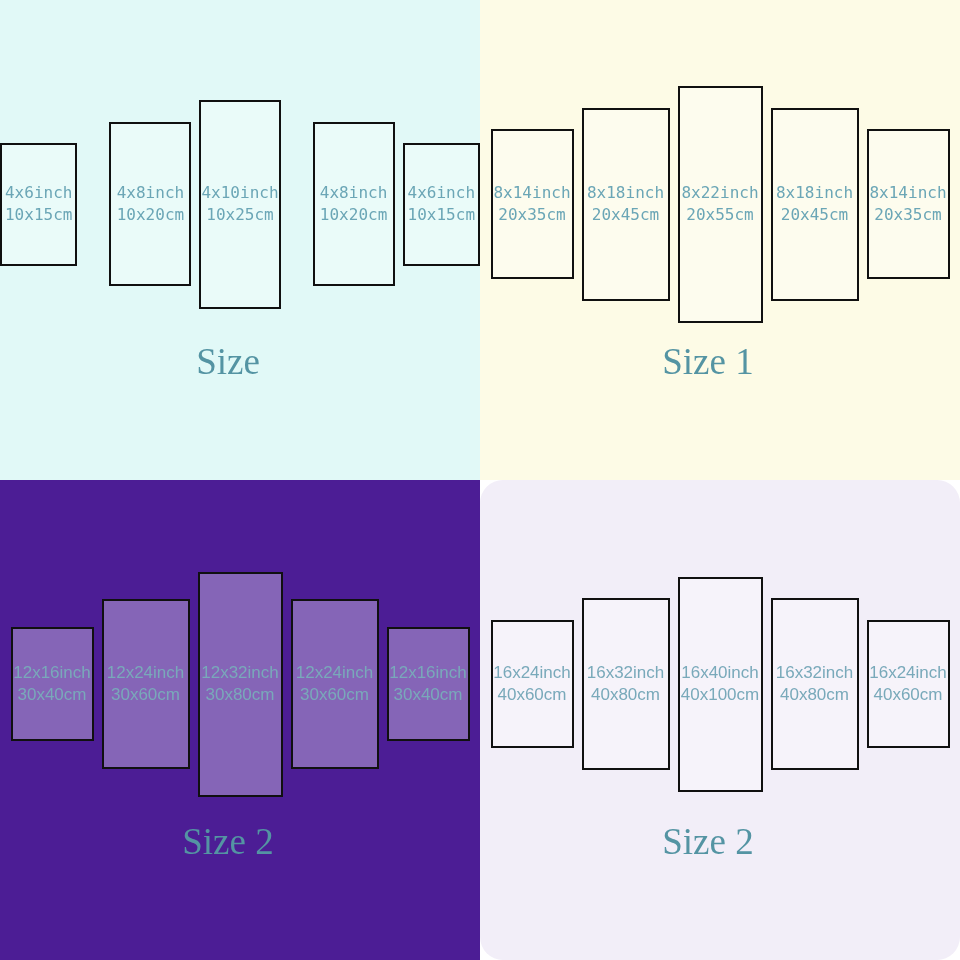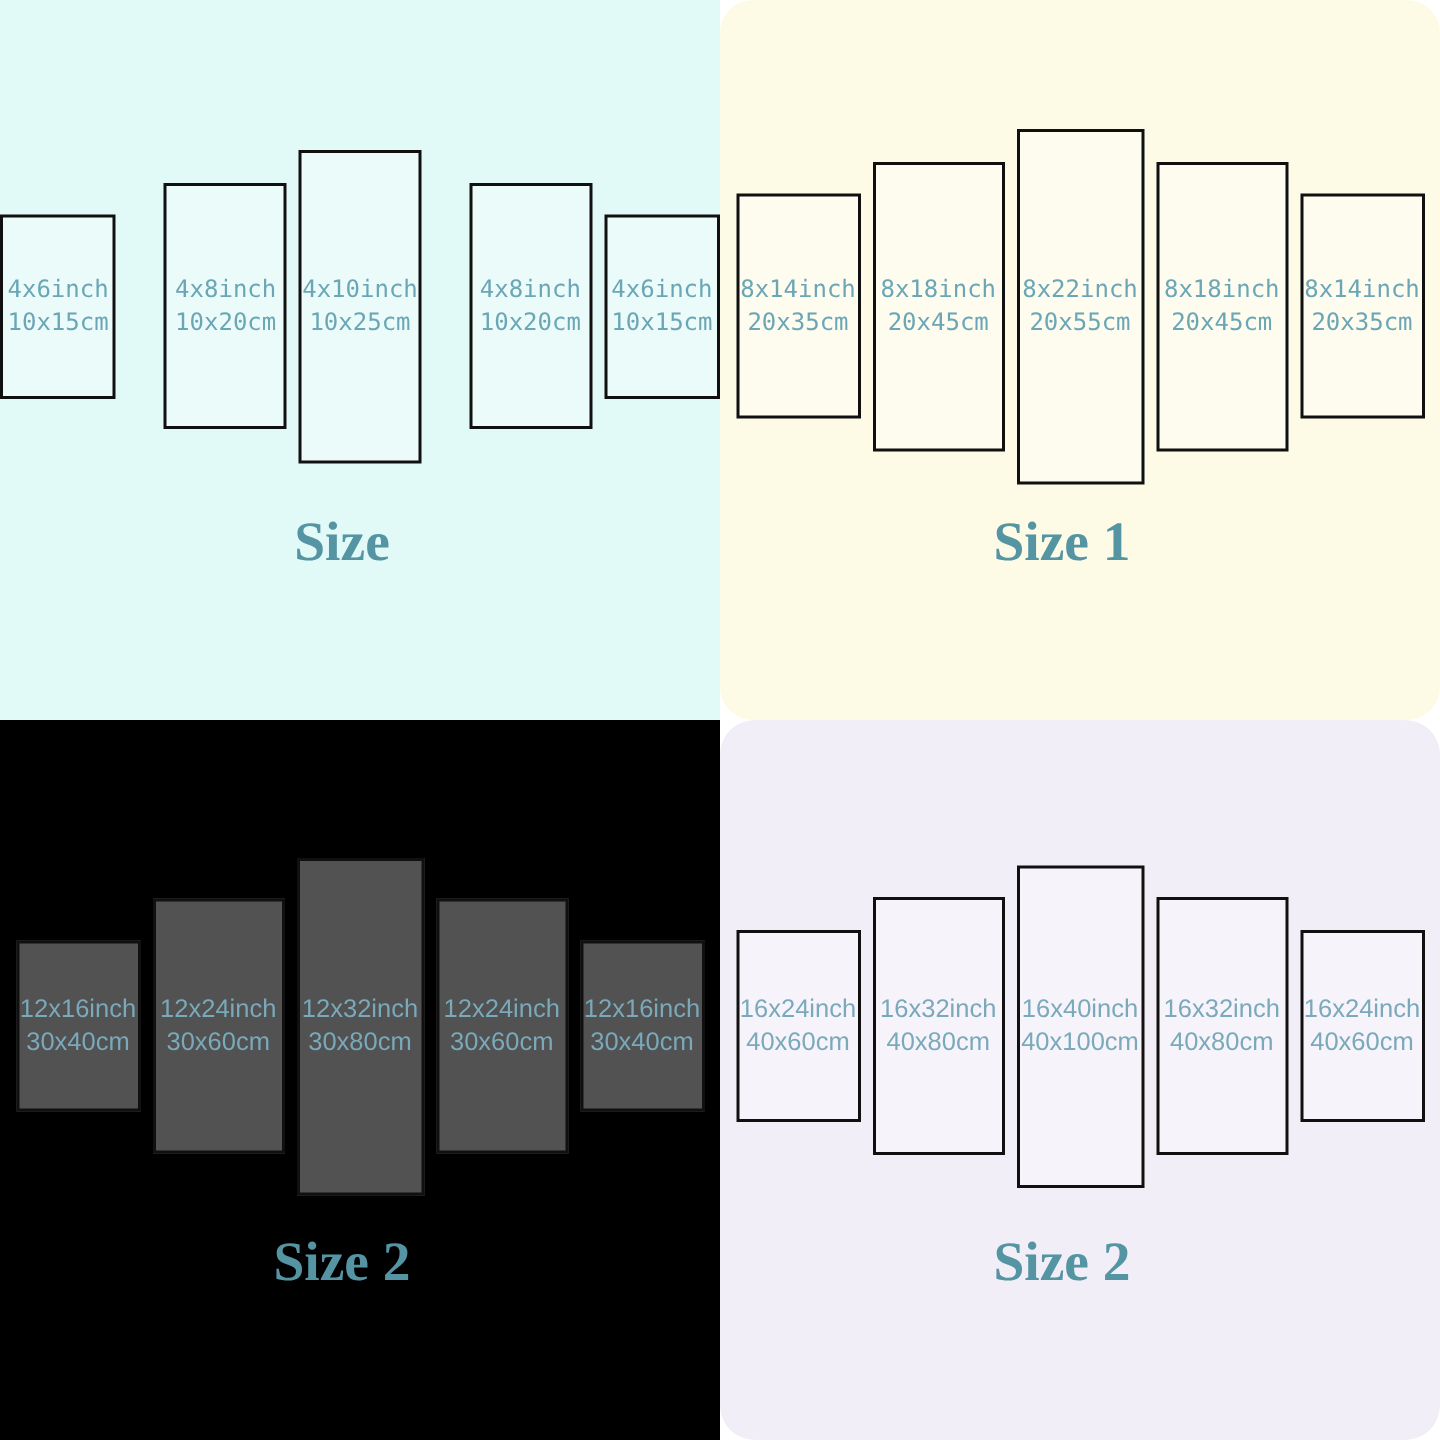--- a/index.html
+++ b/index.html
@@ -2,22 +2,22 @@
 <html><head>
 <meta charset="utf-8">
 <style>
   html,body{margin:0;padding:0;}
   body{width:960px;height:960px;position:relative;overflow:hidden;
        font-family:"Liberation Sans",sans-serif;}
   .stage{position:absolute;top:0;left:0;width:960px;height:960px;}
 
   .quad{position:absolute;width:480px;height:480px;}
   #q0{top:0;left:0;background:#e1f9f7;}
-  #q1{top:0;left:480px;background:#fdfbe6;border-radius:22px;}
-  #q2{top:480px;left:0;background:#000000;}
+  #q1{top:0;left:480px;background:#fdfbe6;}
+  #q2{top:480px;left:0;background:#4c1d95;}
   #q3{top:480px;left:480px;background:#f2eef8;border-radius:23px;}
 
   .panels{position:absolute;top:0;left:0;width:480px;height:408px;
           display:flex;justify-content:center;align-items:center;gap:8px;}
 
   .panel{box-sizing:border-box;border:2px solid #101010;
          background:rgba(255,255,255,0.32);
          display:flex;flex-direction:column;justify-content:center;align-items:center;
          overflow:visible;}
   .panel .ln{white-space:nowrap;line-height:22px;color:#6ba6b6;text-align:center;}
@@ -32,21 +32,21 @@
   .pos1,.pos3{width:88px;}
   .pos2{width:85px;}
 
   
   #q0 .pos0,#q0 .pos4{height:123px;} #q0 .pos1,#q0 .pos3{height:164px;margin-left:24px;} #q0 .pos2{height:209px;}
   #q1 .pos0,#q1 .pos4{height:150px;} #q1 .pos1,#q1 .pos3{height:193px;} #q1 .pos2{height:237px;}
   #q2 .pos0,#q2 .pos4{height:114px;} #q2 .pos1,#q2 .pos3{height:170px;} #q2 .pos2{height:225px;}
   #q3 .pos0,#q3 .pos4{height:128px;} #q3 .pos1,#q3 .pos3{height:172px;} #q3 .pos2{height:215px;}
 
   .quad-title{position:absolute;top:338px;left:0;width:456px;text-align:center;
-              font-family:"Liberation Serif",serif;font-weight:bold;
+              font-family:"Liberation Serif",serif;font-weight:normal;
               font-size:37px;line-height:48px;color:#5494a3;letter-spacing:0px;}
 </style>
 </head>
 <body>
 
 <div class="stage">
 
   <div class="quad" id="q0">
     <div class="panels">
       <div class="panel pos0">

